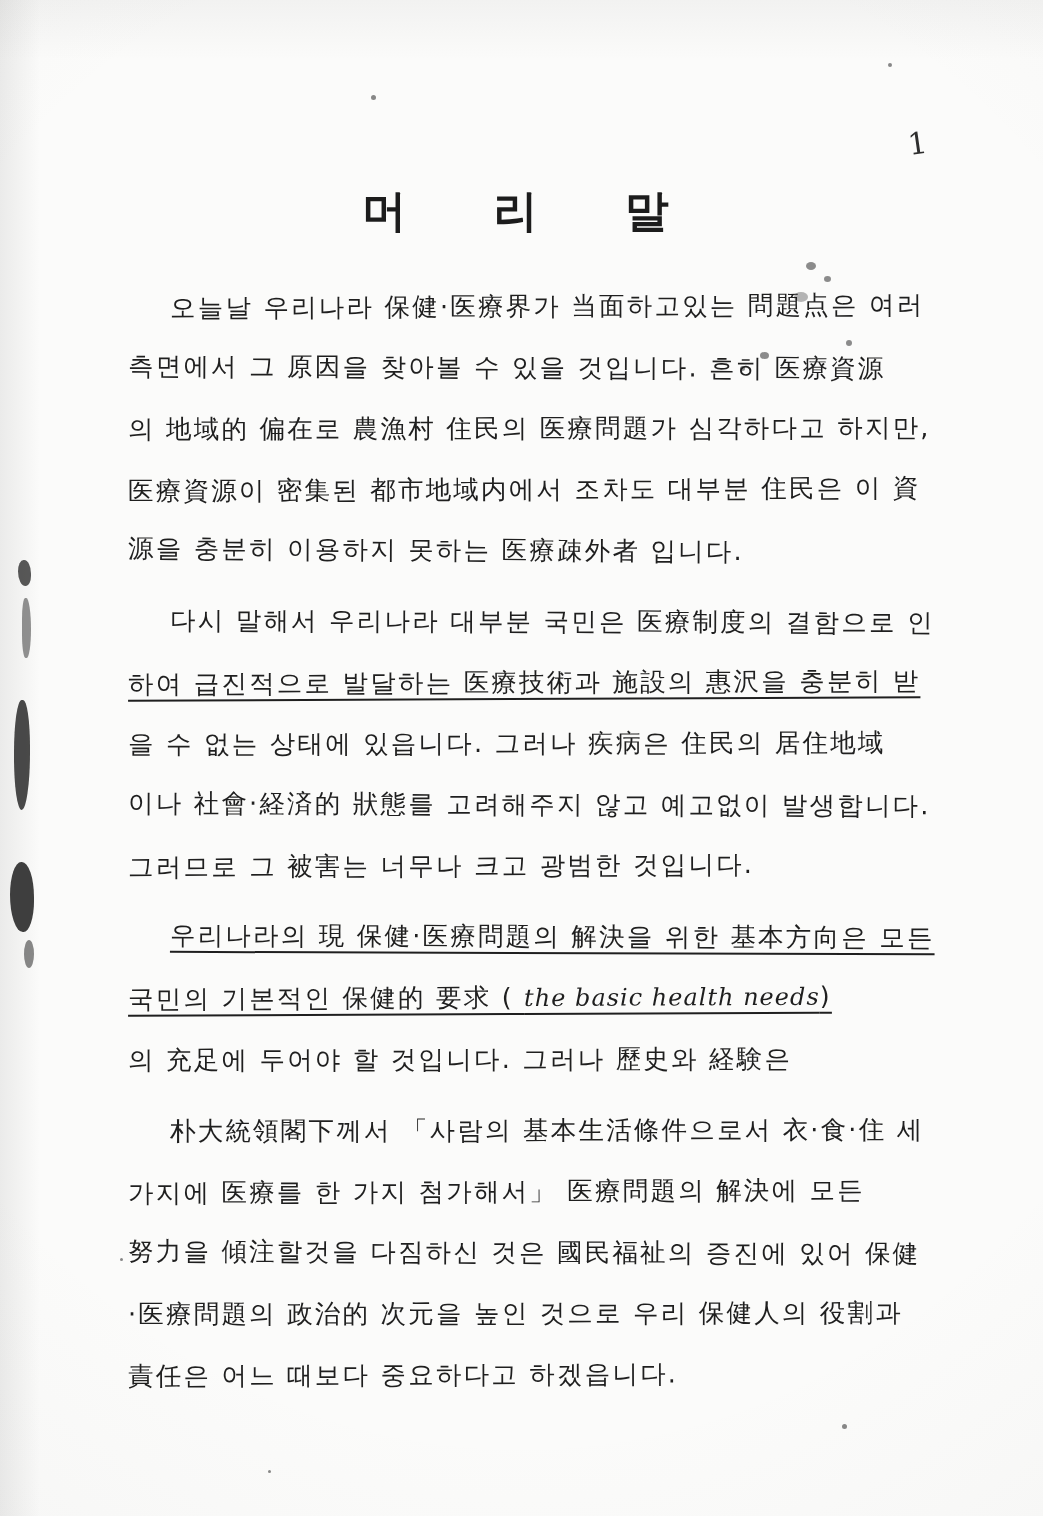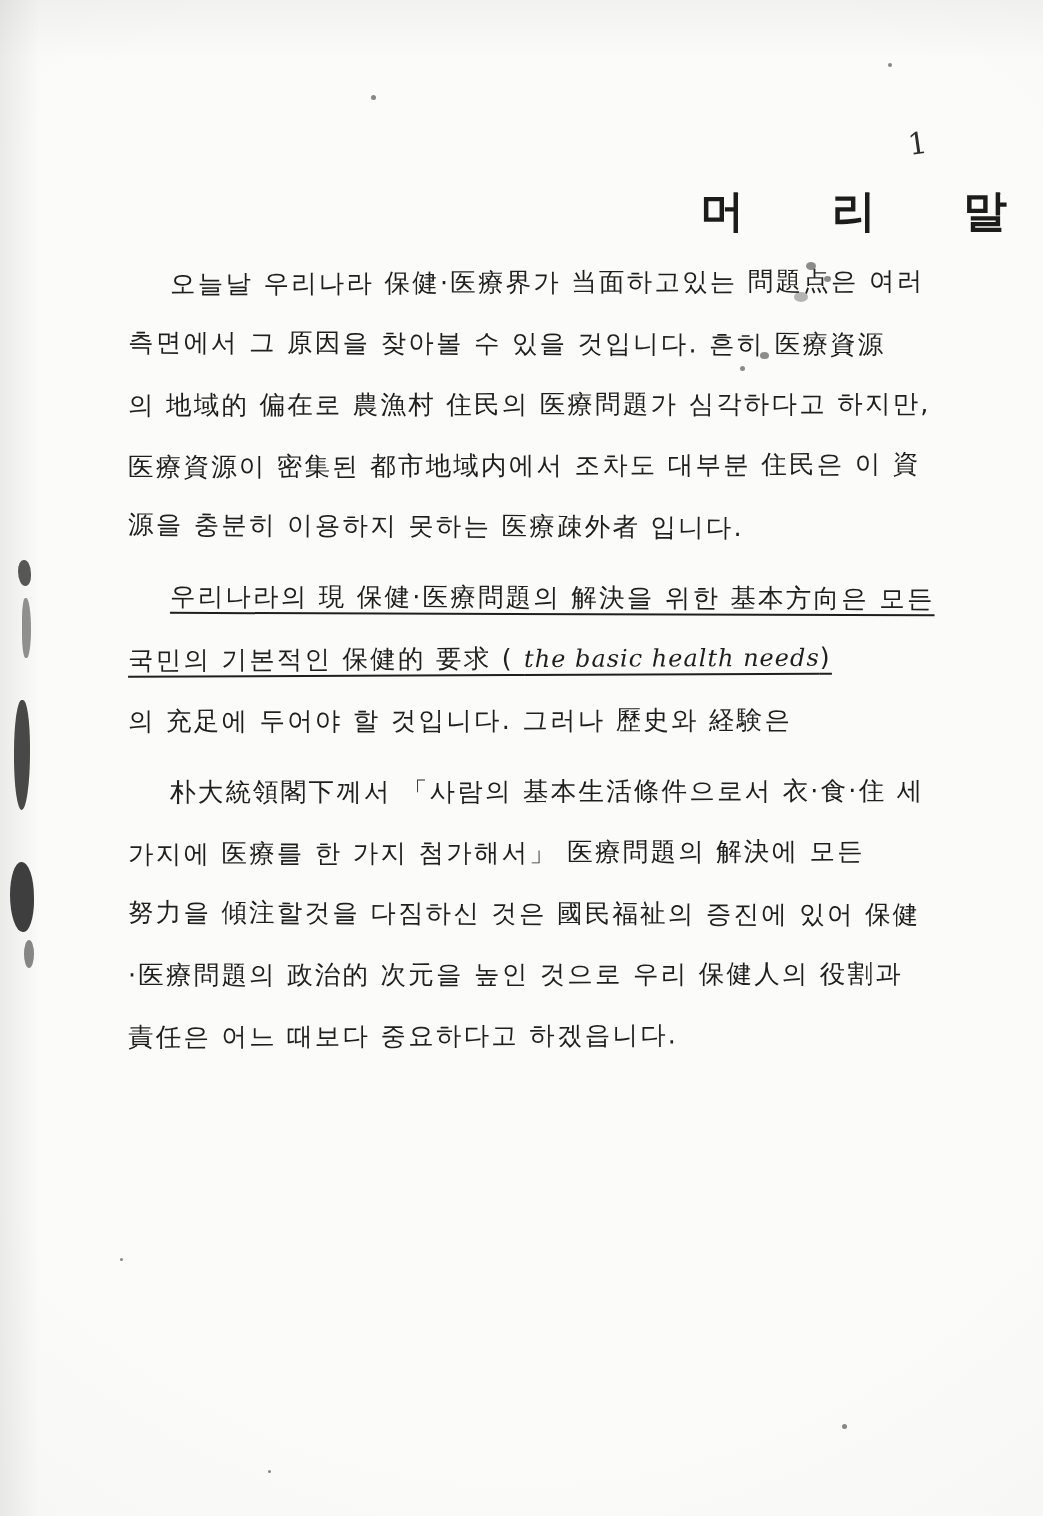--- a/index.html
+++ b/index.html
@@ -62,36 +62,36 @@
     font-size: 30px;
     color: #2e2e2e;
     font-family: "DejaVu Serif", serif;
     transform: rotate(-8deg);
     letter-spacing: -2px;
   }
 
   
   #doc-title {
     position: absolute;
-    left: 0; right: 0;
+    left: 0; right: 12px;
     top: 182px;
-    text-align: right;
+    text-align: center;
     font-size: 44px;
     letter-spacing: 36px;
     color: #1c1c1c;
     font-family: "DejaVu Sans", sans-serif;
     font-weight: 600;
     text-indent: 36px;
   }
 
   
   #body-text {
     position: absolute;
     left: 128px;
-    top: 252px;
+    top: 276px;
     width: 810px;
   }
   .para {
     margin: 0 0 10px 0;
   }
   .line {
     display: block;
     font-size: 25.5px;
     line-height: 61px;
     color: #1f1f1f;
@@ -150,20 +150,27 @@
   <div id="body-text">
 
     <div class="para">
       <span class="line indent j1">오늘날 우리나라 保健·医療界가 当面하고있는 問題点은 여러</span>
       <span class="line j2">측면에서 그 原因을 찾아볼 수 있을 것입니다. 흔히 医療資源</span>
       <span class="line j3">의 地域的 偏在로 農漁村 住民의 医療問題가 심각하다고 하지만,</span>
       <span class="line j1">医療資源이 密集된 都市地域内에서 조차도 대부분 住民은 이 資</span>
       <span class="line j4">源을 충분히 이용하지 못하는 医療疎外者 입니다.</span>
     </div>
 
+    <div class="para">
+      <span class="line indent j2">다시 말해서 우리나라 대부분 국민은 医療制度의 결함으로 인</span>
+      <span class="line u j1">하여 급진적으로 발달하는 医療技術과 施設의 惠沢을 충분히 받</span>
+      <span class="line j3">을 수 없는 상태에 있읍니다. 그러나 疾病은 住民의 居住地域</span>
+      <span class="line j2">이나 社會·経済的 狀態를 고려해주지 않고 예고없이 발생합니다.</span>
+      <span class="line j1">그러므로 그 被害는 너무나 크고 광범한 것입니다.</span>
+    </div>
 
     <div class="para">
       <span class="line indent u j2">우리나라의 現 保健·医療問題의 解決을 위한 基本方向은 모든</span>
       <span class="line u j1"><span>국민의 기본적인 保健的 要求 ( </span><span class="latin">the basic health needs</span><span>)</span></span>
       <span class="line j3">의 充足에 두어야 할 것입니다. 그러나 歷史와 経験은</span>
     </div>
 
     <div class="para">
       <span class="line indent j3">朴大統領閣下께서 「사람의 基本生活條件으로서 衣·食·住 세</span>
       <span class="line j1">가지에 医療를 한 가지 첨가해서」 医療問題의 解決에 모든</span>

